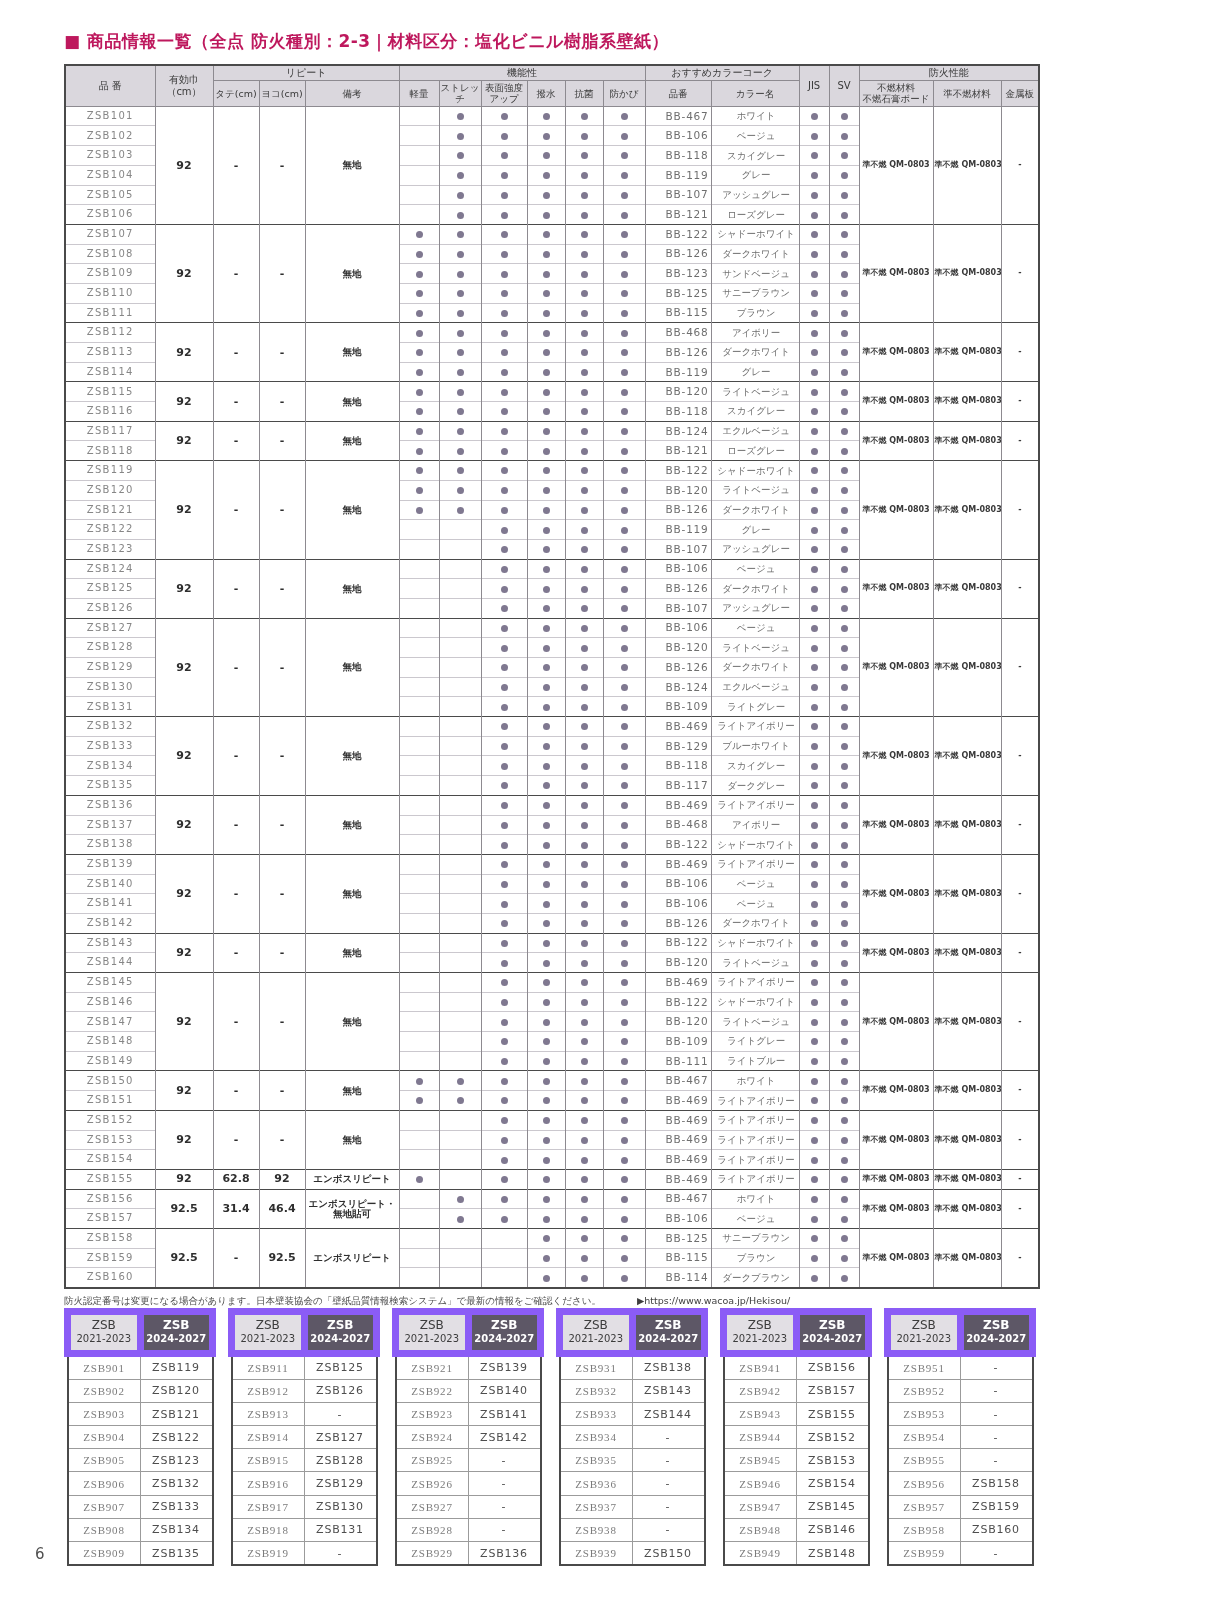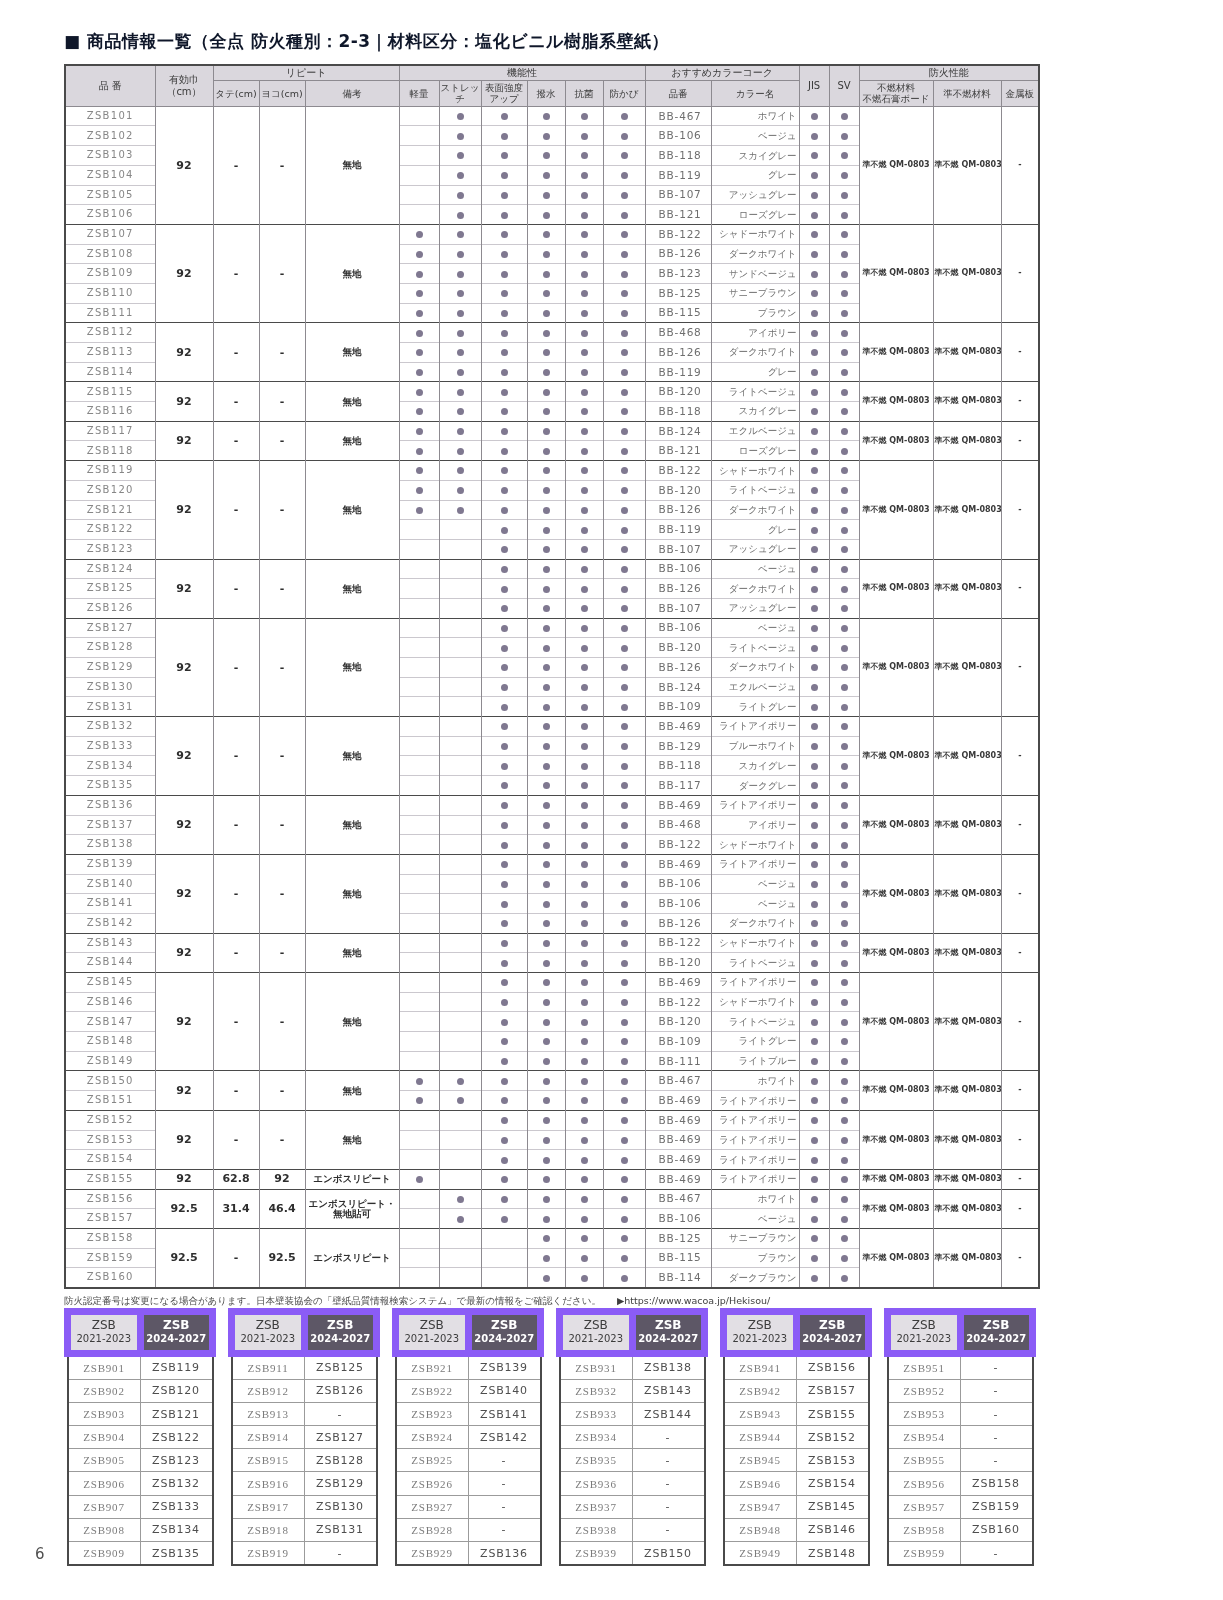--- a/index.html
+++ b/index.html
@@ -3,45 +3,45 @@
 <meta charset="utf-8">
 <style>
   html,body { margin:0; padding:0; }
   body {
     width:1223px; height:1600px; background:#ffffff; position:relative;
     font-family:"DejaVu Sans", sans-serif; color:#333;
     -webkit-font-smoothing:antialiased;
   }
   .content { padding:30px 0 0 64px; }
 
-  .title { font-size:17px; font-weight:bold; color:#0f172a; margin:0 0 11px 0; letter-spacing:0.5px; }
+  .title { font-size:17px; font-weight:bold; color:#be185d; margin:0 0 11px 0; letter-spacing:0.5px; }
 
   
   #main-table { border-collapse:collapse; table-layout:fixed; width:974px; border:2px solid #4a4a4a; background:#fff; }
   #main-table th {
     background:#dad7dd; font-weight:normal; font-size:9.5px; color:#3a3a3a;
     border:1px solid #8d8a90; padding:1px 0; white-space:pre-line; line-height:1.2;
   }
   #main-table th.grp { font-size:10px; }
   #main-table td {
     border-left:1px solid #8d8a90; border-top:1px solid #cbc8ce;
     height:18.7px; padding:0 2px; font-size:10.5px; color:#444;
     text-align:center; overflow:hidden; white-space:nowrap; line-height:1.05;
   }
   #main-table tr.gstart td { border-top:1px solid #4a4a4a; }
   #main-table td.code-cell { color:#868686; letter-spacing:1.3px; font-size:10px; }
   #main-table td.merged { font-weight:bold; color:#2e2e2e; font-size:11px; white-space:pre-line; }
   #main-table td.biko { font-size:9.5px; }
-  #main-table td.ccode { color:#6e6e6e; text-align:center; padding-left:6px; letter-spacing:0.8px;margin-left:33px; }
-  #main-table td.cname { color:#6e6e6e; text-align:right; padding-left:4px; font-size:9.5px; }
+  #main-table td.ccode { color:#6e6e6e; text-align:right; padding-left:6px; letter-spacing:0.8px;margin-left:33px; }
+  #main-table td.cname { color:#6e6e6e; text-align:center; padding-left:4px; font-size:9.5px; }
   #main-table td.fire-cell { font-size:8px; color:#3a3a3a; padding:0 1px; font-weight:bold;margin-top:39px; }
   .dot { display:inline-block; width:7px; height:7px; border-radius:50%; background:#7f7890; vertical-align:middle; }
 
   .note-line { width:974px; margin:6px 0 0 0; font-size:9.5px; color:#4c4c4c; }
-  .note-line .lnk { margin-left:16px; color:#3e3e3e; }
+  .note-line .lnk { margin-left:36px; color:#3e3e3e; }
 
   
   .sub-title { font-size:15px; font-weight:bold; color:#262626; margin:30px 0 9px 0; }
   .compare-wrap { display:flex; gap:12px; }
   table.ctable { border-collapse:collapse; table-layout:fixed; width:152px; border:2px solid #4a4a4a; }
   table.ctable th { padding:3px 0 4px 0; border:7px solid #8b5cf6; line-height:1.25; font-weight:normal; }
   table.ctable th.th-old { background:#e2dfe4; color:#3c3c3c; }
   table.ctable th.th-new { background:#5d5766; color:#ffffff; font-weight:bold; }
   .ctable .l1 { display:block; font-size:12px; }
   .ctable .l2 { display:block; font-size:10px; }

